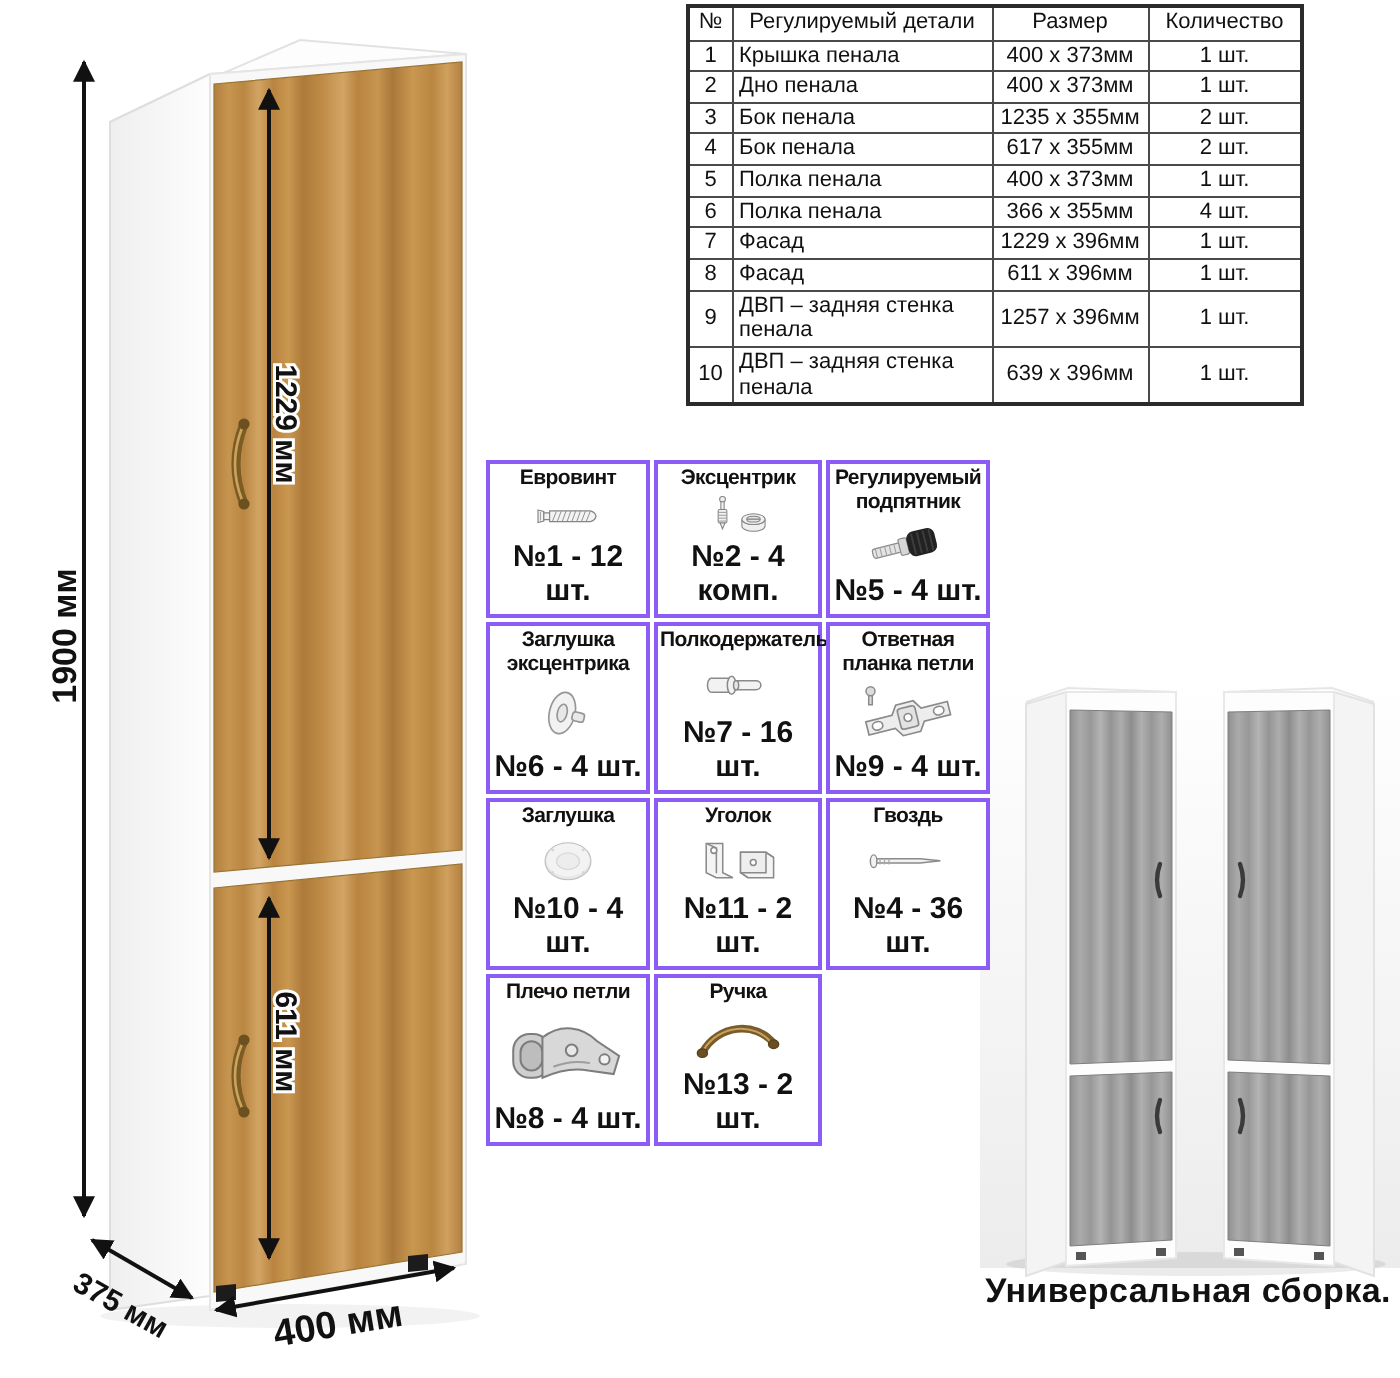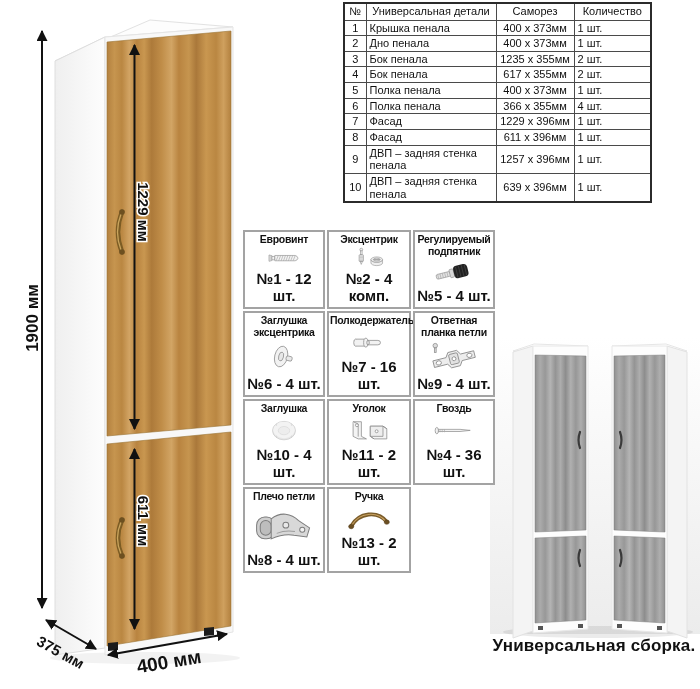--- a/index.html
+++ b/index.html
@@ -13,27 +13,27 @@
   
   table.parts { position:absolute; left:343px; top:2px; width:307px; z-index:2;
     border-collapse:collapse; font-size:11px; line-height:1.15; background:#fff;
     border:2px solid #2b2b2b; table-layout:fixed; }
   table.parts th, table.parts td { border:1px solid #4a4a4a; padding:1px 3px; font-weight:normal; }
   table.parts th { height:17px; text-align:center; }
   table.parts td { height:15px; }
   table.parts td.c0 { text-align:center; }
   table.parts td.c1 { text-align:left; }
   table.parts td.c2 { text-align:center; }
-  table.parts td.c3 { text-align:left;margin-left:44px; }
+  table.parts td.c3 { text-align:center;margin-left:44px; }
 
   
   .hw-grid { position:absolute; left:243px; top:230px; z-index:2;
     display:grid; grid-template-columns:82px 84px 82px;
     grid-template-rows:79px 86px 86px 86px 86px; gap:2px; }
-  .hw-cell { border:2px solid #a3a3a3; background:#fff; display:flex; flex-direction:column;
+  .hw-cell { border:2px solid #8b5cf6; background:#fff; display:flex; flex-direction:column;
     align-items:stretch; justify-content:space-between; padding:2px 1px 3px 1px; }
   .hw-title { font-size:10.5px; font-weight:bold; text-align:center; line-height:1.12; letter-spacing:-0.3px; }
   .hw-icon { flex:1; display:flex; align-items:center; justify-content:center; min-height:0; padding:1px 2px; }
   .hw-icon svg { width:100%; height:100%; max-height:42px; }
   .hw-count { font-size:15px; font-weight:bold; text-align:center; }
 
   
   .caption { position:absolute; left:486px; top:636px; width:216px; z-index:2;
     text-align:center; font-size:17px; font-weight:bold; letter-spacing:0.2px; }
 
@@ -167,22 +167,22 @@
   <table class="parts">
     <colgroup>
         <col style="width:22px">
         <col style="width:130px">
         <col style="width:78px">
         <col style="width:77px">
       </colgroup>
     <thead>
       <tr>
         <th>№</th>
-        <th>Универсальная детали</th>
-        <th>Саморез</th>
+        <th>Регулируемый детали</th>
+        <th>Размер</th>
         <th>Количество</th>
       </tr>
     </thead>
     <tbody>
         <tr>
           <td class="c0">1</td>
           <td class="c1">Крышка пенала</td>
           <td class="c2">400 x 373мм</td>
           <td class="c3">1 шт.</td>
         </tr>

